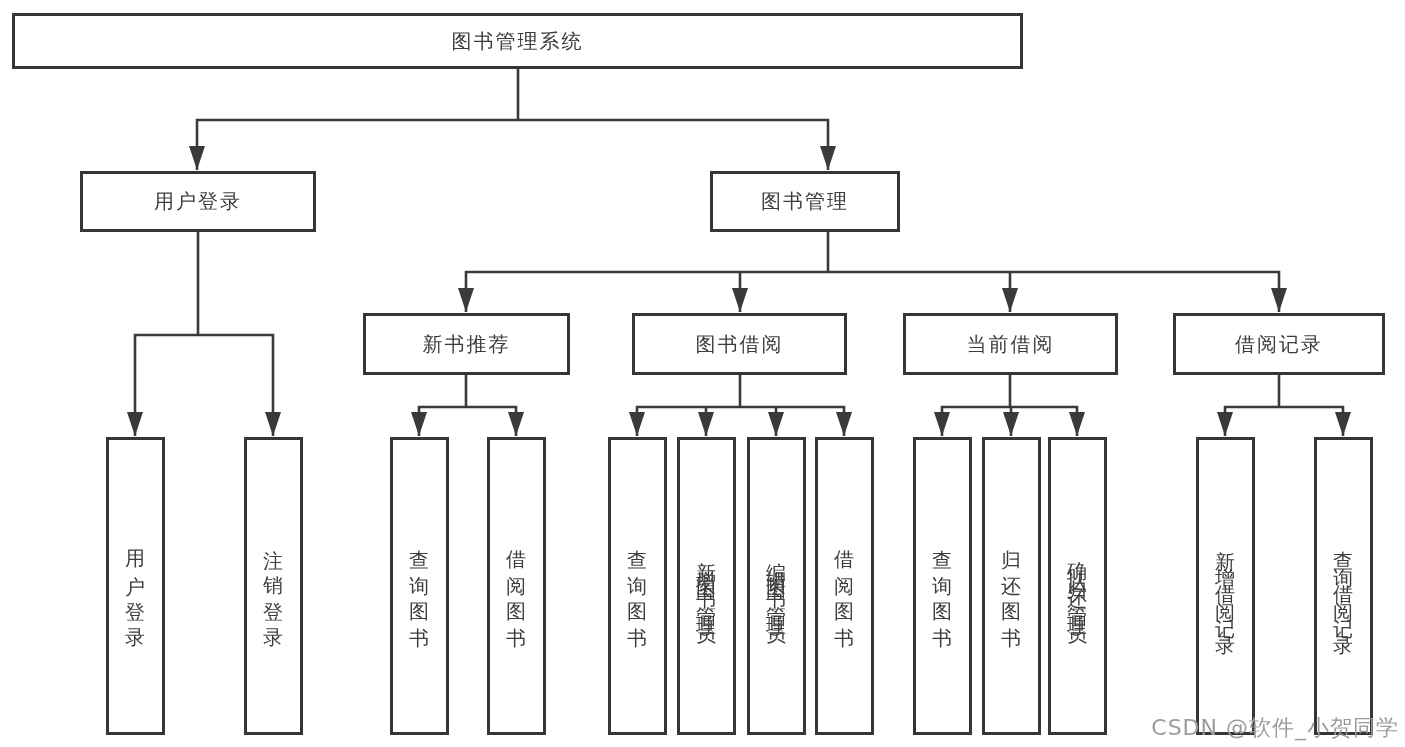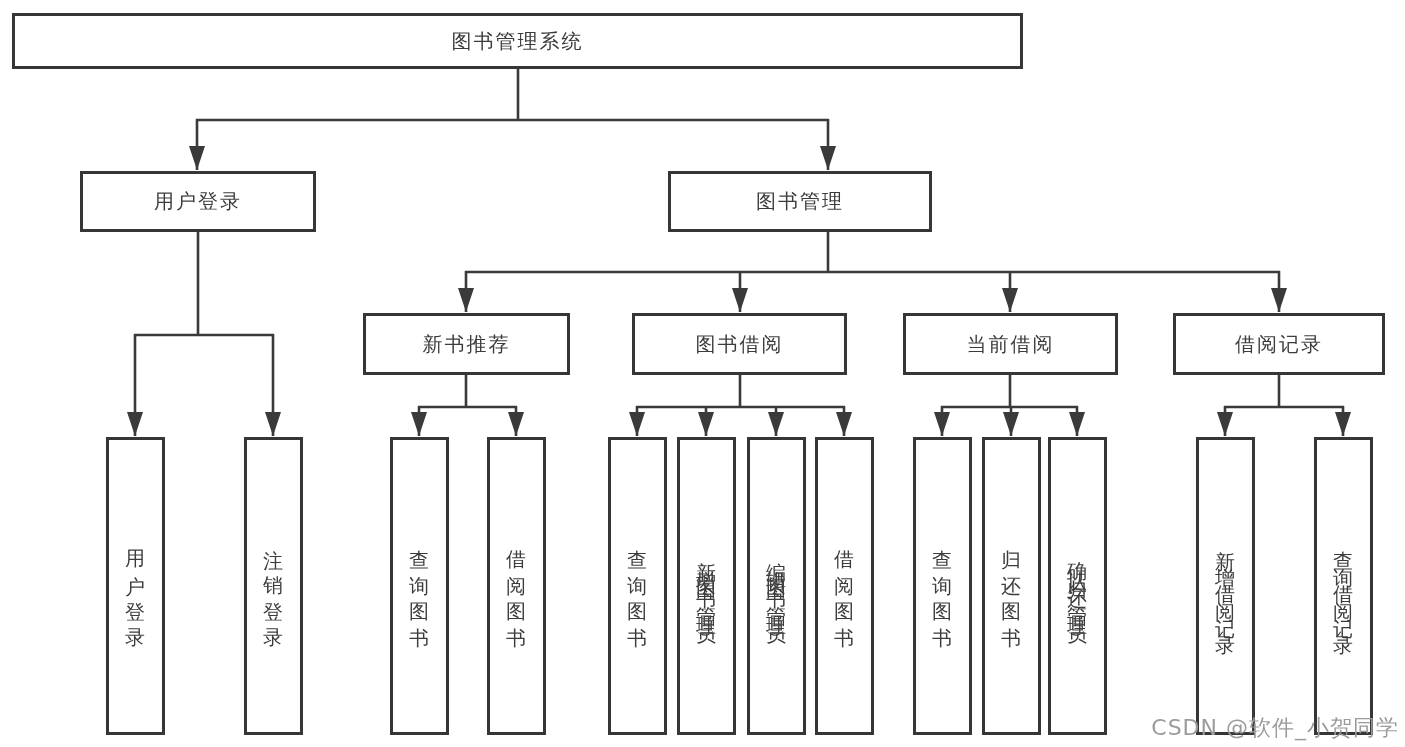--- a/index.html
+++ b/index.html
@@ -120,21 +120,21 @@
     </g>
   </svg>
 
   <div class="box" style="left:12px;top:13px;width:1011px;height:56px">
     <span class="hlabel">图书管理系统</span>
   </div>
 
   <div class="box" style="left:80px;top:171px;width:236px;height:61px">
     <span class="hlabel">用户登录</span>
   </div>
-  <div class="box" style="left:668px;top:171px;width:264px;height:61px">
+  <div class="box" style="left:710px;top:171px;width:190px;height:61px">
     <span class="hlabel">图书管理</span>
   </div>
 
   <div class="box" style="left:632px;top:313px;width:215px;height:62px">
     <span class="hlabel">图书借阅</span>
   </div>
   <div class="box" style="left:363px;top:313px;width:207px;height:62px">
     <span class="hlabel">新书推荐</span>
   </div>
   <div class="box" style="left:1173px;top:313px;width:212px;height:62px">

